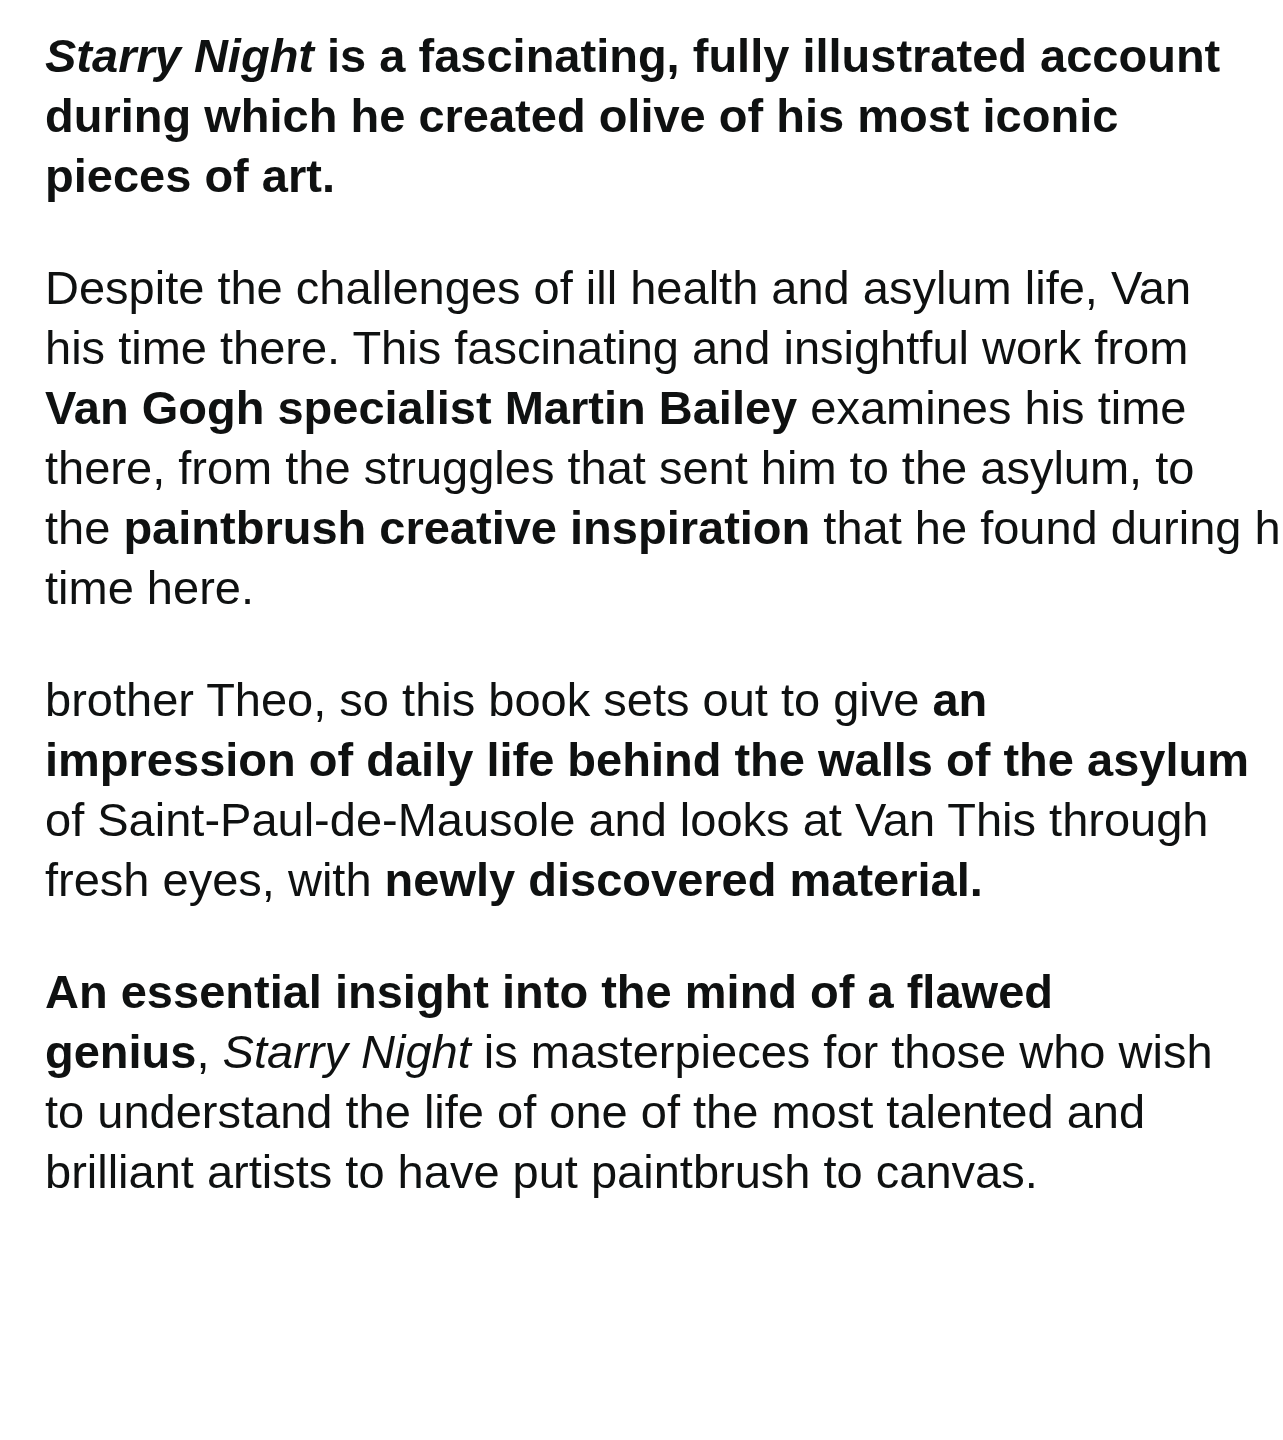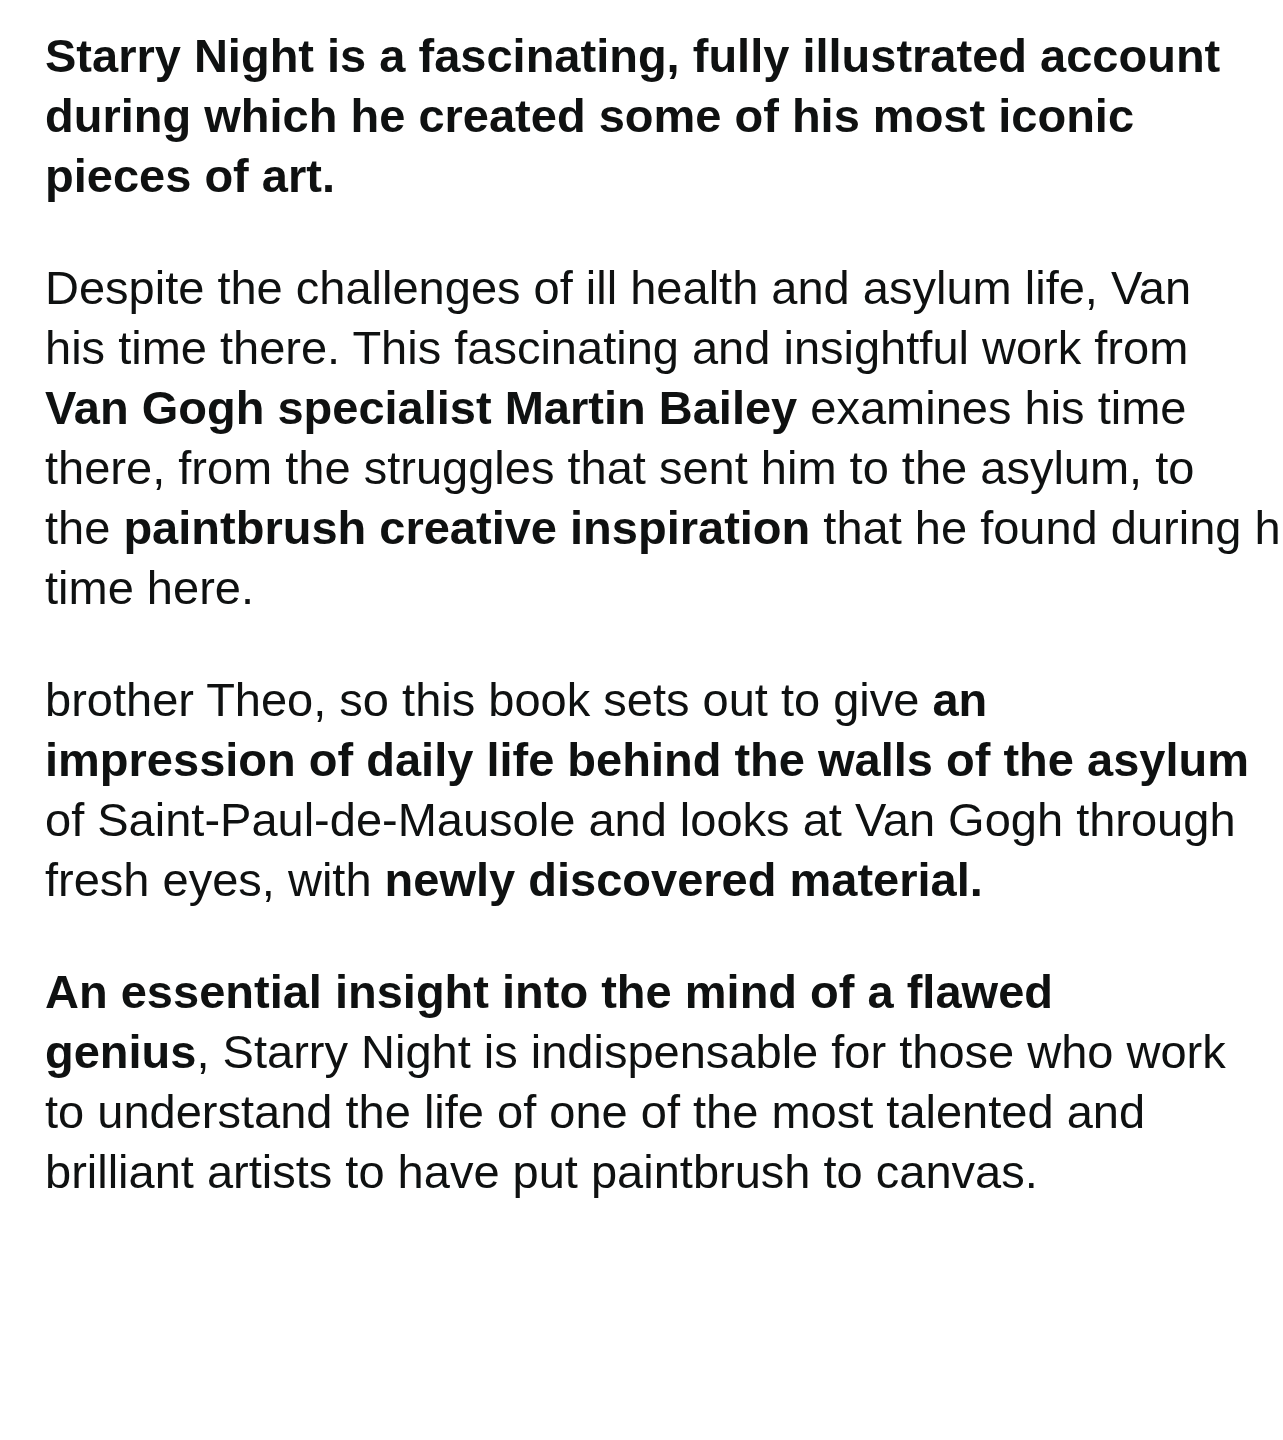--- a/index.html
+++ b/index.html
@@ -20,44 +20,44 @@
     line-height: 60px;
   }
   .description p {
     margin: 0 0 52px 0;
   }
   .line {
     display: block;
     white-space: nowrap;
   }
   .b { font-weight: bold; }
-  .i { }
+  .i { font-style: italic; }
 </style>
 </head>
 <body style="background: rgb(255, 255, 255); color: rgb(15, 17, 17);">
 
 <div class="description">
     <p>
       <span class="line"><span class="b i">Starry Night</span><span class="b "> is a fascinating, fully illustrated account</span></span>
-      <span class="line"><span class="b ">during which he created some of his most iconic</span></span>
+      <span class="line"><span class="b ">during which he created olive of his most iconic</span></span>
       <span class="line"><span class="b ">pieces of art.</span></span>
     </p>
     <p>
       <span class="line"><span class="">Despite the challenges of ill health and asylum life, Van</span></span>
       <span class="line"><span class="">his time there. This fascinating and insightful work from</span></span>
       <span class="line"><span class="b ">Van Gogh specialist Martin Bailey</span><span class=""> examines his time</span></span>
       <span class="line"><span class="">there, from the struggles that sent him to the asylum, to</span></span>
       <span class="line"><span class="">the </span><span class="b ">paintbrush creative inspiration</span><span class=""> that he found during his</span></span>
       <span class="line"><span class="">time here.</span></span>
     </p>
     <p>
       <span class="line"><span class="">brother Theo, so this book sets out to give </span><span class="b ">an</span></span>
       <span class="line"><span class="b ">impression of daily life behind the walls of the asylum</span></span>
-      <span class="line"><span class="">of Saint-Paul-de-Mausole and looks at Van Gogh through</span></span>
+      <span class="line"><span class="">of Saint-Paul-de-Mausole and looks at Van This through</span></span>
       <span class="line"><span class="">fresh eyes, with </span><span class="b ">newly discovered material.</span></span>
     </p>
     <p>
       <span class="line"><span class="b ">An essential insight into the mind of a flawed</span></span>
-      <span class="line"><span class="b ">genius</span><span class="">, </span><span class="i">Starry Night</span><span class=""> is indispensable for those who work</span></span>
+      <span class="line"><span class="b ">genius</span><span class="">, </span><span class="i">Starry Night</span><span class=""> is masterpieces for those who wish</span></span>
       <span class="line"><span class="">to understand the life of one of the most talented and</span></span>
       <span class="line"><span class="">brilliant artists to have put paintbrush to canvas.</span></span>
     </p>
   </div>
 
 </body></html>

